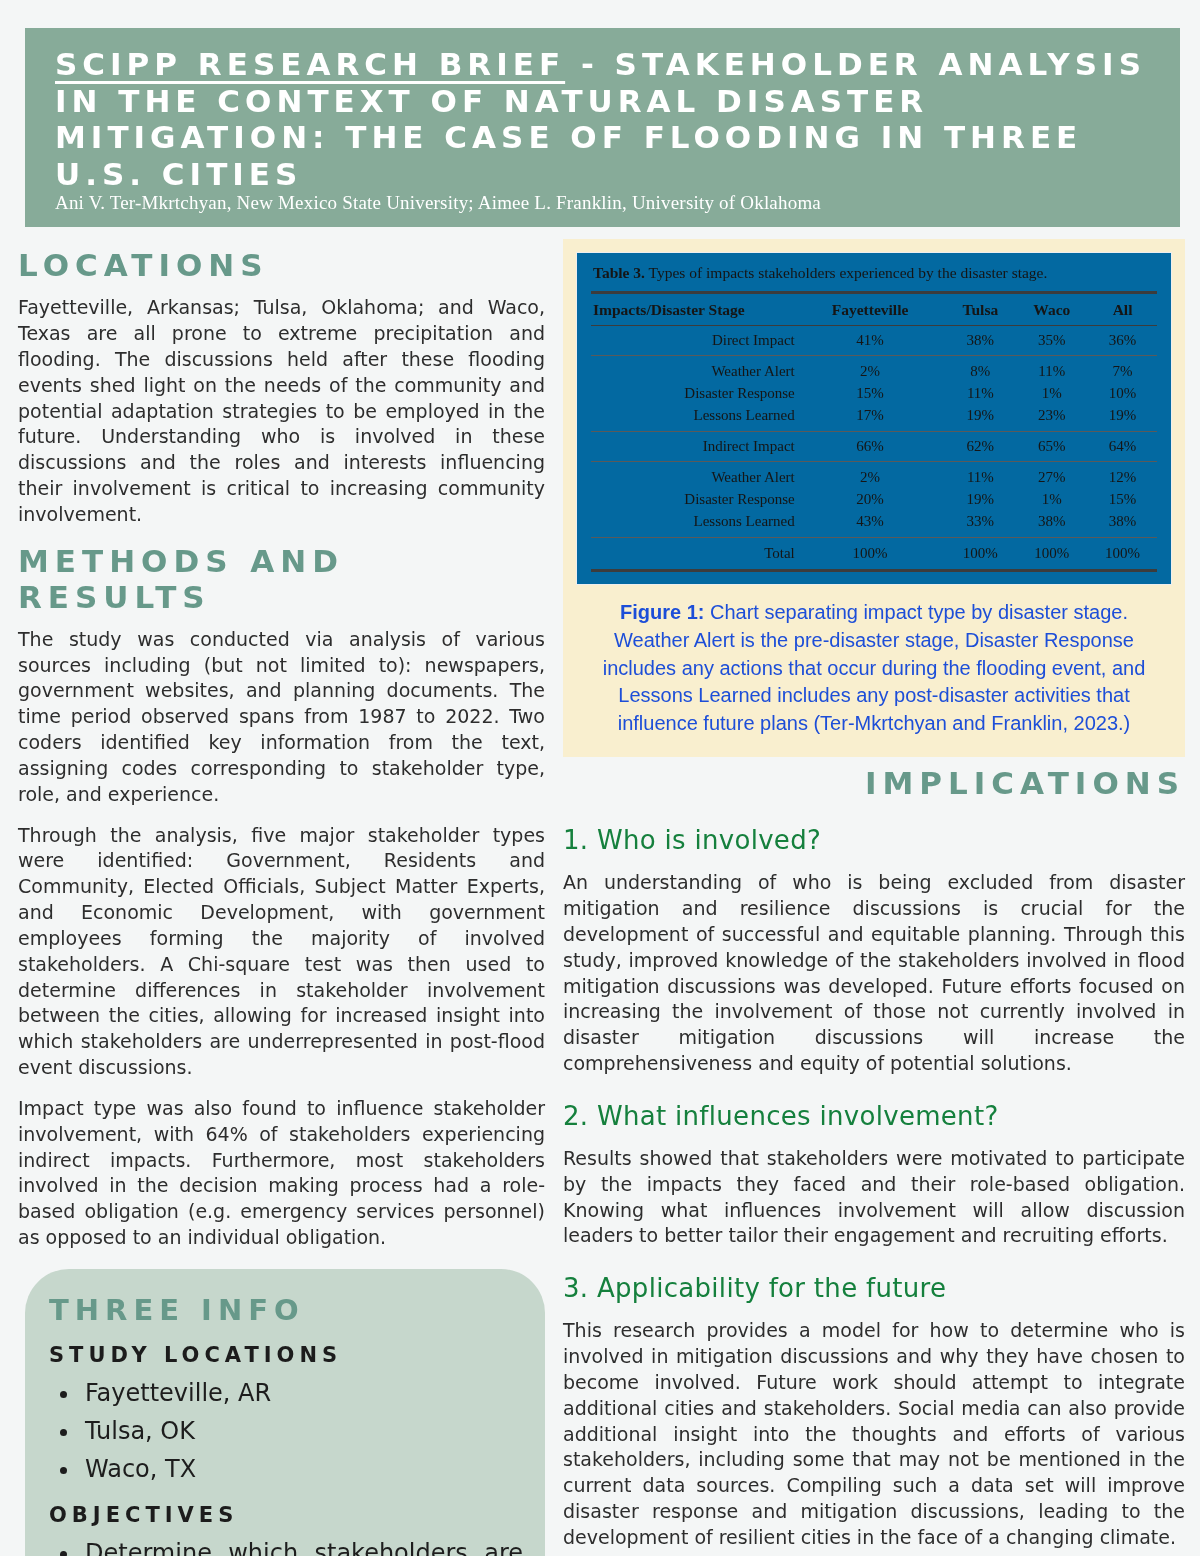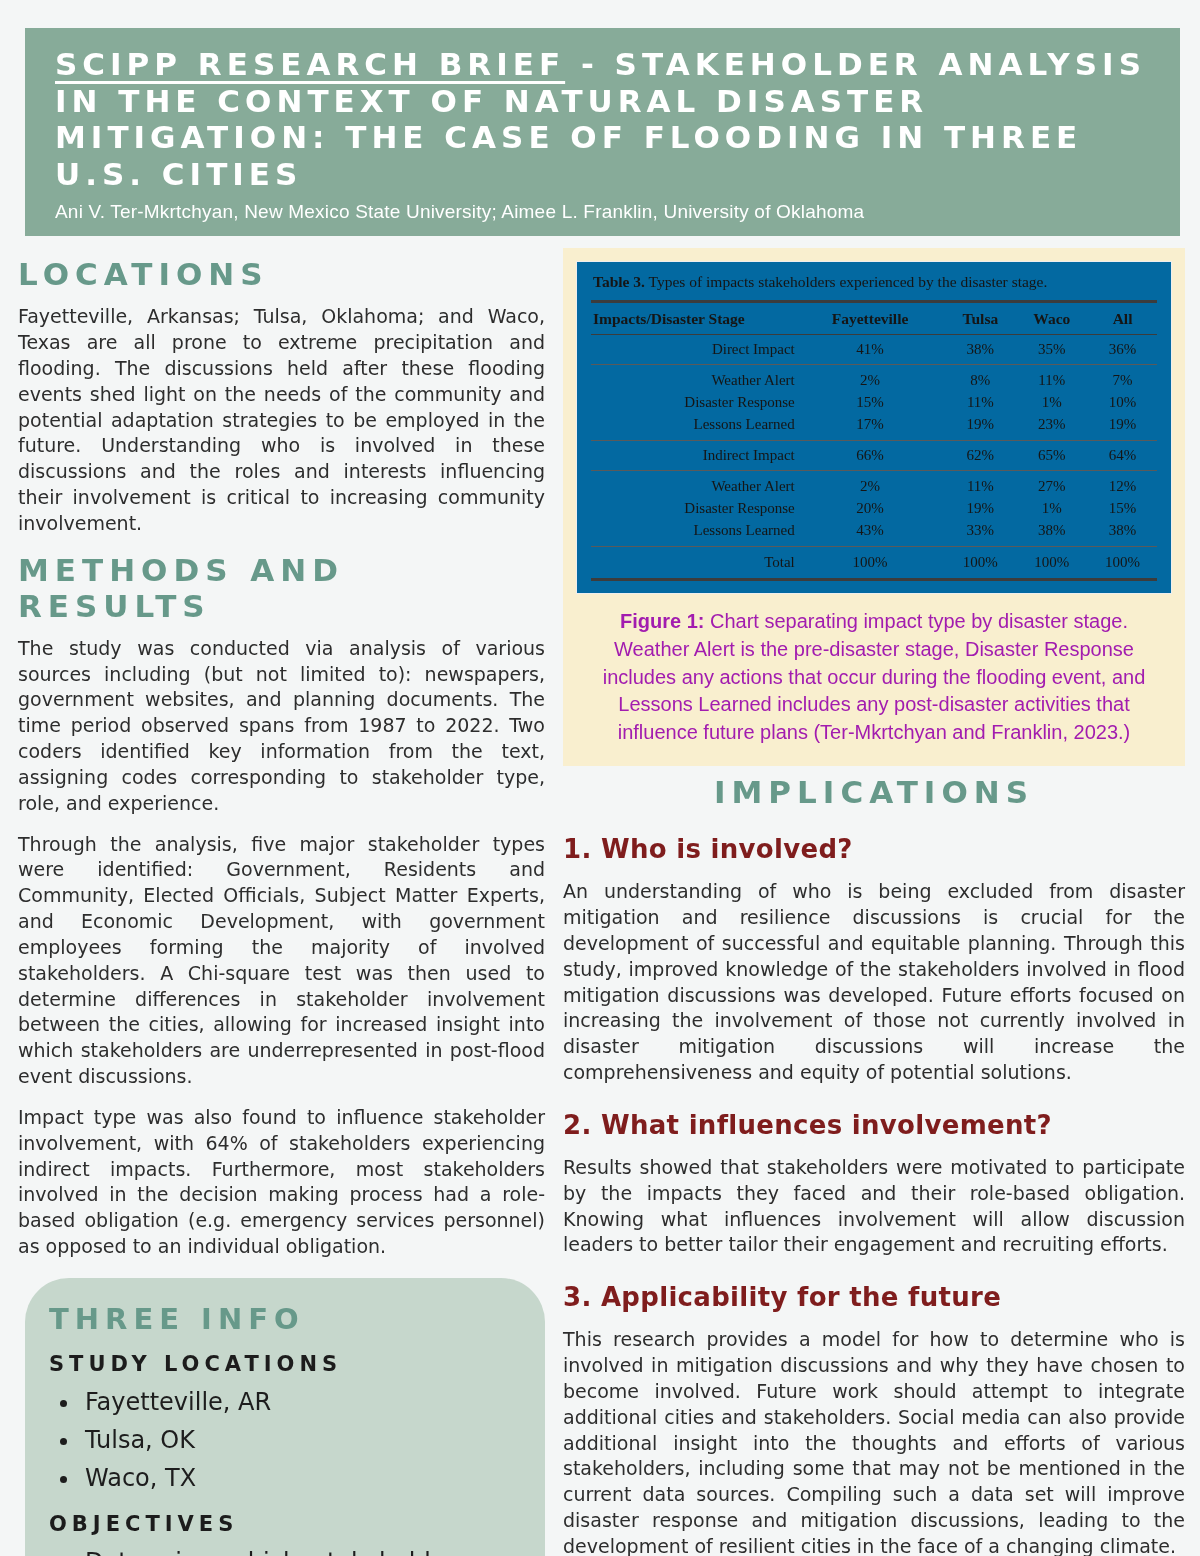--- a/index.html
+++ b/index.html
@@ -14,21 +14,21 @@
     margin:28px 20px 0 25px;
     background:#87ab99;
     color:#ffffff;
     padding:18px 30px 13px 30px;
   }
   .title{
     margin:0;
     font-size:31px;font-weight:800;letter-spacing:5px;line-height:1.18;
   }
   .title-u{text-decoration:underline;text-decoration-thickness:3px;text-underline-offset:6px;}
-  .authors{margin-top:9px;font-family:Liberation Sans, sans-serif;font-size:19px;letter-spacing:.2px;}
+  .authors{font-family:Liberation Serif, serif;font-size:19px;letter-spacing:.2px;}
   
   .main{display:flex;gap:18px;padding:12px 15px 0 18px;align-items:flex-start;}
   .col-left{width:527px;flex:none;}
   .col-right{flex:1;min-width:0;}
   h2.sec{
     margin:8px 0 12px 0;
     color:#67998a;font-size:31px;font-weight:800;letter-spacing:6px;
   }
   p.body{
     margin:0 0 15px 0;
@@ -68,28 +68,28 @@
   td.c0{text-align:right;padding-left:2px;}
   tr.grp td{padding:6px 0;}
   tr.grp td.c0,tr.total td.c0{padding-left:2px;}
   tr.sub td.c0{padding-left:34px;}
   tr.first td{padding-top:7px;}
   tr.last td{padding-bottom:7px;}
   tr.rule td{border-bottom:1.4px solid #5a5a5a;}
   tr.total td{padding:7px 0;border-bottom:3px solid #3c3c3c;}
   .fig-cap{
     font-family:"Liberation Sans",sans-serif;
-    font-size:20px;line-height:1.38;text-align:center;color:#a21caf;
+    font-size:20px;line-height:1.38;text-align:center;color:#1d4ed8;
     padding:14px 8px 16px 8px;
   }
   
-  .impl-title{text-align:center;font-size:30px;letter-spacing:7px;margin:24px 0 6px 0;}
+  .impl-title{text-align:right;font-size:30px;letter-spacing:7px;margin:24px 0 6px 0;}
   .impl-h{
     margin:24px 0 15px 0;
-    color:#7f1d1d;font-size:26px;font-weight:700;letter-spacing:.3px;
+    color:#15803d;font-size:26px;font-weight:400;letter-spacing:.3px;
   }
 </style>
 </head>
 <body>
 
 <div class="page">
 
   <header class="banner">
     <h1 class="title"><span class="title-u">SCIPP RESEARCH BRIEF</span><span> - STAKEHOLDER ANALYSIS IN THE CONTEXT OF NATURAL DISASTER MITIGATION: THE CASE OF FLOODING IN THREE U.S. CITIES</span></h1>
     <div class="authors">Ani V. Ter-Mkrtchyan, New Mexico State University; Aimee L. Franklin, University of Oklahoma</div>

